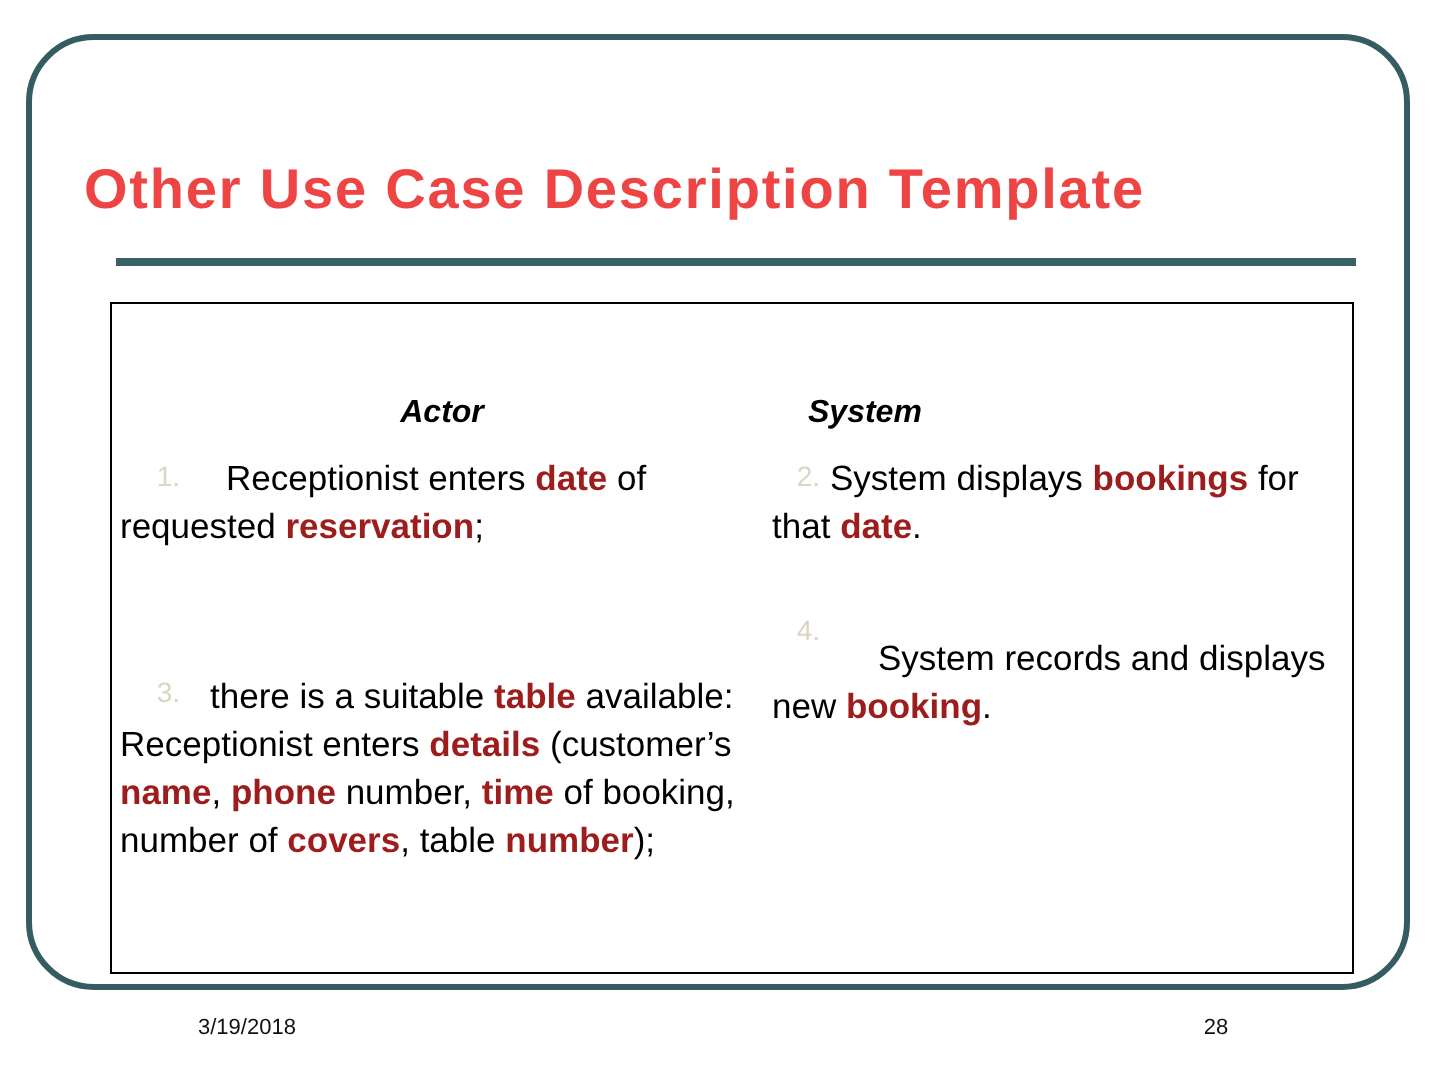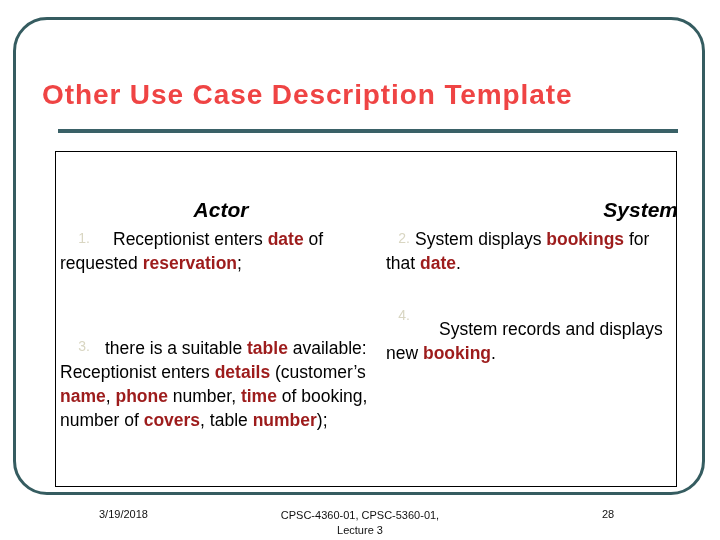--- a/index.html
+++ b/index.html
@@ -68,26 +68,26 @@
     top: 0;
   }
   #col-actor { left: 0px; width: 330px; }
   #col-system { left: 330px; width: 292px; }
 
   .col-header {
     position: absolute;
     top: 46px;
     width: 100%;
     text-align: center;
-    font-size: 21px;
+    font-size: 16px;
     font-weight: bold;
     font-style: italic;
     color: #000000;
   }
-  #col-system .col-header { text-align: right; padding-left: 18px; box-sizing: border-box; }
+  #col-system .col-header { text-align: left; padding-left: 18px; box-sizing: border-box; }
 
   
   .li {
     position: absolute;
     display: block;
   }
   .li-num {
     position: absolute;
     left: 0;
     top: 3px;
@@ -190,18 +190,14 @@
     <div class="li" id="item-4">
       <span class="li-num">4.</span>
       <span class="li-body"><span>System records and displays new </span><span class="hl">booking</span><span>.</span></span>
     </div>
   </div>
 
 </div>
 
 <div id="footer">
   <div id="footer-date">3/19/2018</div>
-  <div id="footer-center">
-    <div>CPSC-4360-01, CPSC-5360-01,</div>
-    <div>Lecture 3</div>
-  </div>
   <div id="footer-page">28</div>
 </div>
 
 </body></html>

